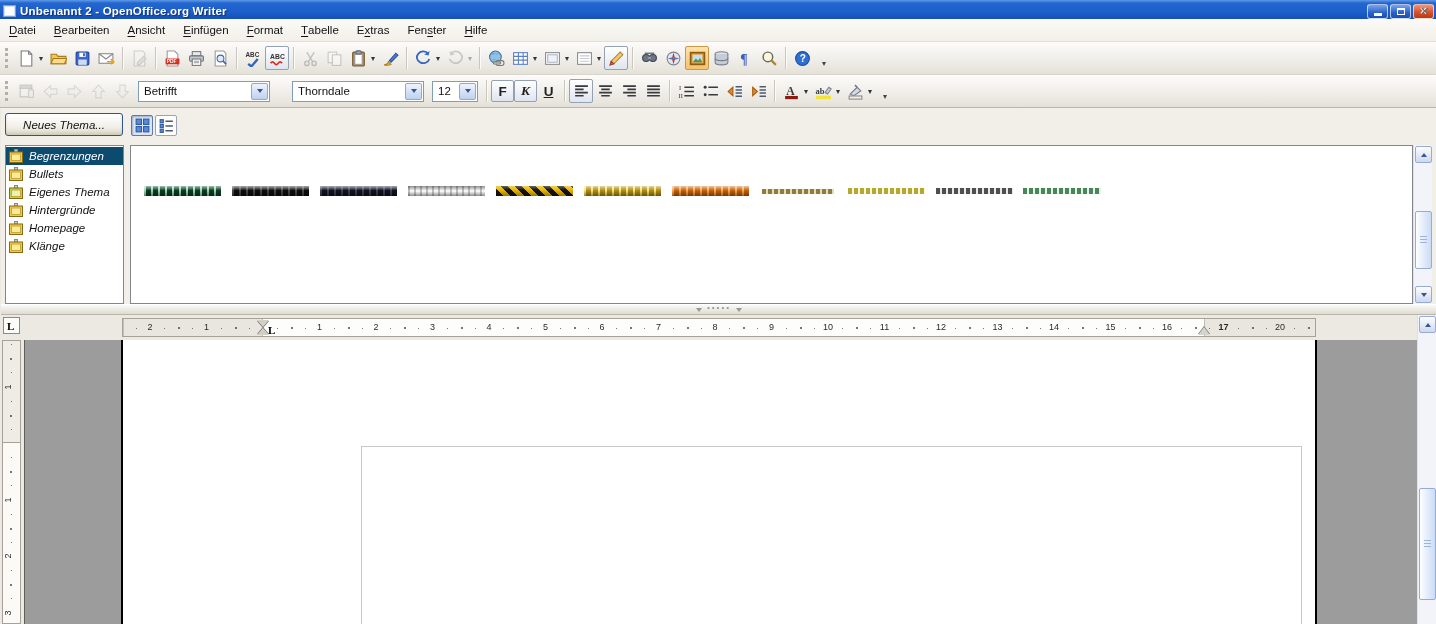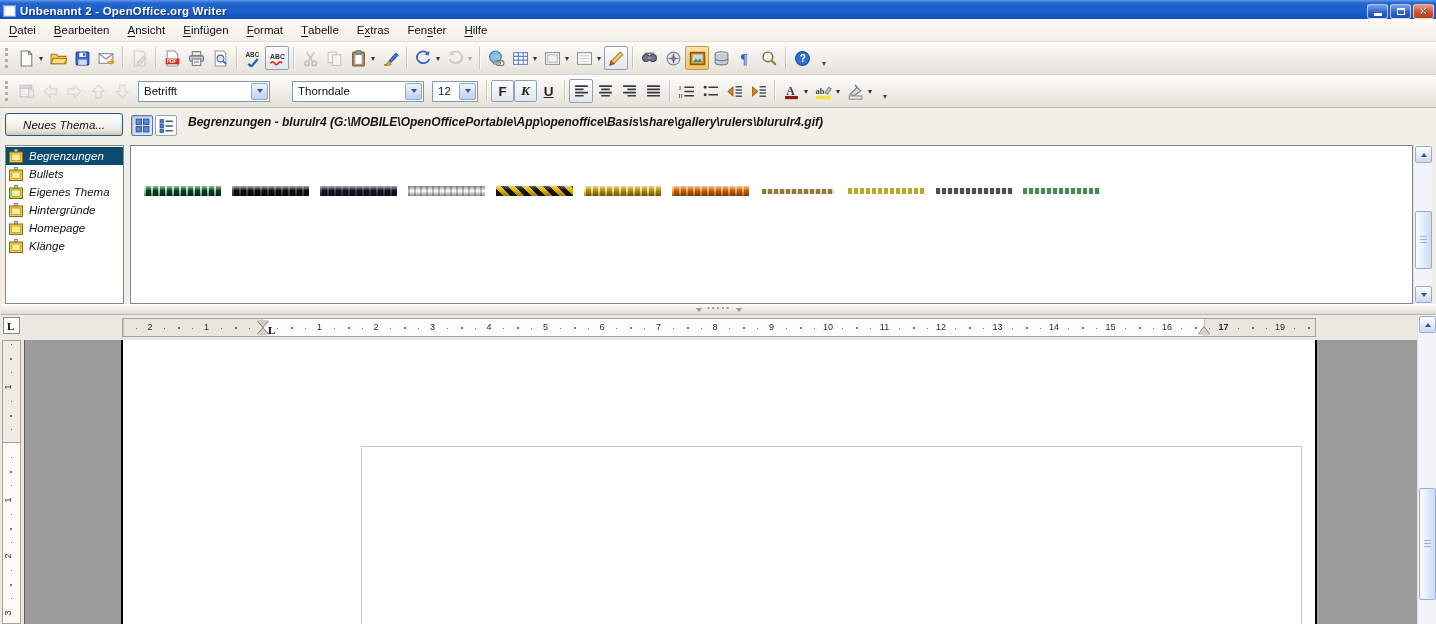--- a/index.html
+++ b/index.html
@@ -595,21 +595,20 @@
           <span>
             <svg width="17" height="17" viewBox="0 0 16 16">
               <rect x="2" y="2.5" width="3" height="3" fill="#5a8ad6" stroke="#2c5aa0"></rect>
               <rect x="2" y="7" width="3" height="3" fill="#5a8ad6" stroke="#2c5aa0"></rect>
               <rect x="2" y="11.5" width="3" height="3" fill="#5a8ad6" stroke="#2c5aa0"></rect>
               <path d="M7 4h7M7 8.5h7M7 13h7" stroke="#4a5a75" stroke-width="1.4"></path>
             </svg>
           </span>
         </span>
       </div>
-    <div class="g-title">Begrenzungen - blurulr4 (G:\MOBILE\OpenOfficePortable\App\openoffice\Basis\share\gallery\rulers\blurulr4.gif)</div>
     <div class="g-list" id="g-list">
         <div class="g-item selected">
           <span>
             <svg width="16" height="15" viewBox="0 0 16 15">
               <rect x="6.5" y="0.5" width="3" height="2.5" fill="#d8d0c0" stroke="#8a8a80"></rect>
               <rect x="1.5" y="3" width="13" height="10.5" fill="#f3c948" stroke="#8a6a12"></rect>
               <rect x="3.5" y="5" width="9" height="6.5" fill="#fde99a" stroke="#c9a83a"></rect>
             </svg>
           </span>
           <span>Begrenzungen</span>
@@ -735,21 +734,21 @@
         <span class="hr-num" style="left: 592px;">8</span>
         <span class="hr-num" style="left: 648.5px;">9</span>
         <span class="hr-num" style="left: 705px;">10</span>
         <span class="hr-num" style="left: 761.5px;">11</span>
         <span class="hr-num" style="left: 818px;">12</span>
         <span class="hr-num" style="left: 874.5px;">13</span>
         <span class="hr-num" style="left: 931px;">14</span>
         <span class="hr-num" style="left: 987.5px;">15</span>
         <span class="hr-num" style="left: 1044px;">16</span>
         <span class="hr-num" style="left: 1100.5px; font-weight: bold;">17</span>
-        <span class="hr-num" style="left: 1157px;">19</span>
+        <span class="hr-num" style="left: 1157px;">20</span>
         <span class="hr-dot" style="width: 1px; height: 1px; left: 12.875px; top: 8.5px;"></span>
         <span class="hr-dot" style="width: 1px; height: 1px; left: 41.125px; top: 8.5px;"></span>
         <span class="hr-dot" style="width: 2px; height: 2px; left: 55.25px; top: 8px;"></span>
         <span class="hr-dot" style="width: 1px; height: 1px; left: 69.375px; top: 8.5px;"></span>
         <span class="hr-dot" style="width: 1px; height: 1px; left: 97.625px; top: 8.5px;"></span>
         <span class="hr-dot" style="width: 2px; height: 2px; left: 111.75px; top: 8px;"></span>
         <span class="hr-dot" style="width: 1px; height: 1px; left: 125.875px; top: 8.5px;"></span>
         <span class="hr-dot" style="width: 1px; height: 1px; left: 154.125px; top: 8.5px;"></span>
         <span class="hr-dot" style="width: 2px; height: 2px; left: 168.25px; top: 8px;"></span>
         <span class="hr-dot" style="width: 1px; height: 1px; left: 182.375px; top: 8.5px;"></span>

